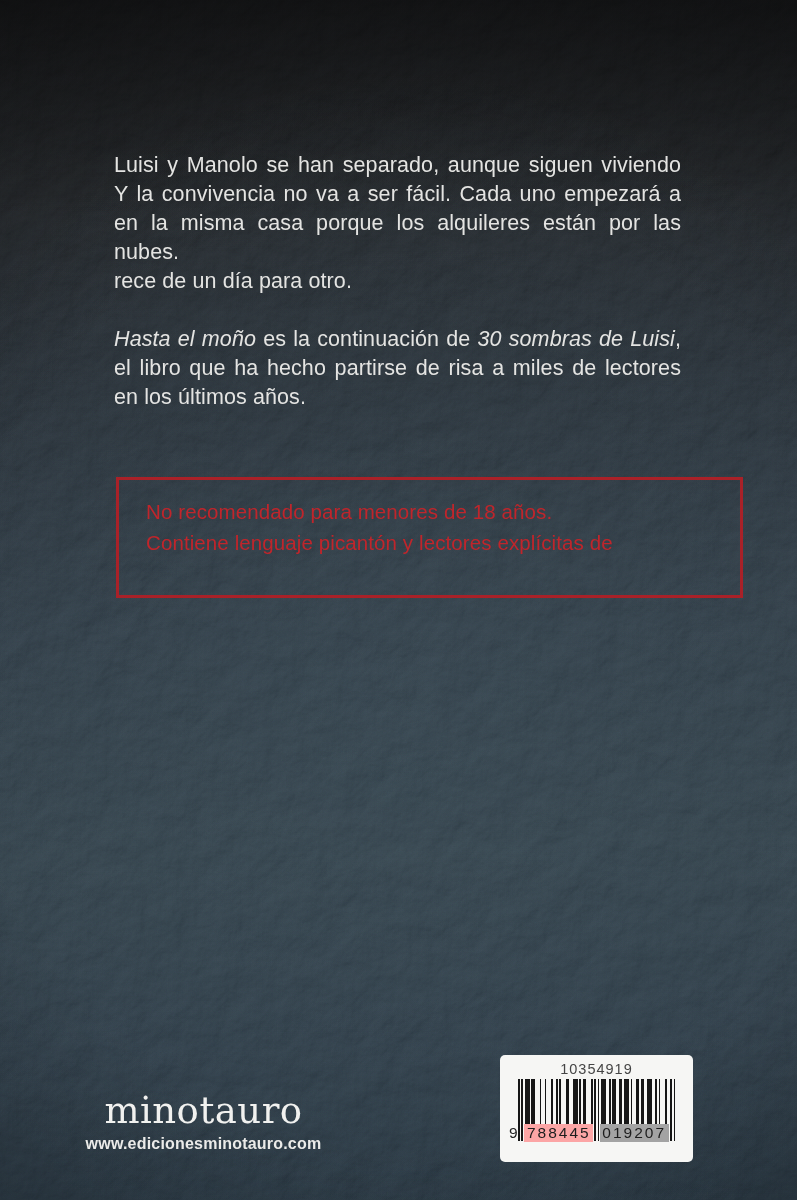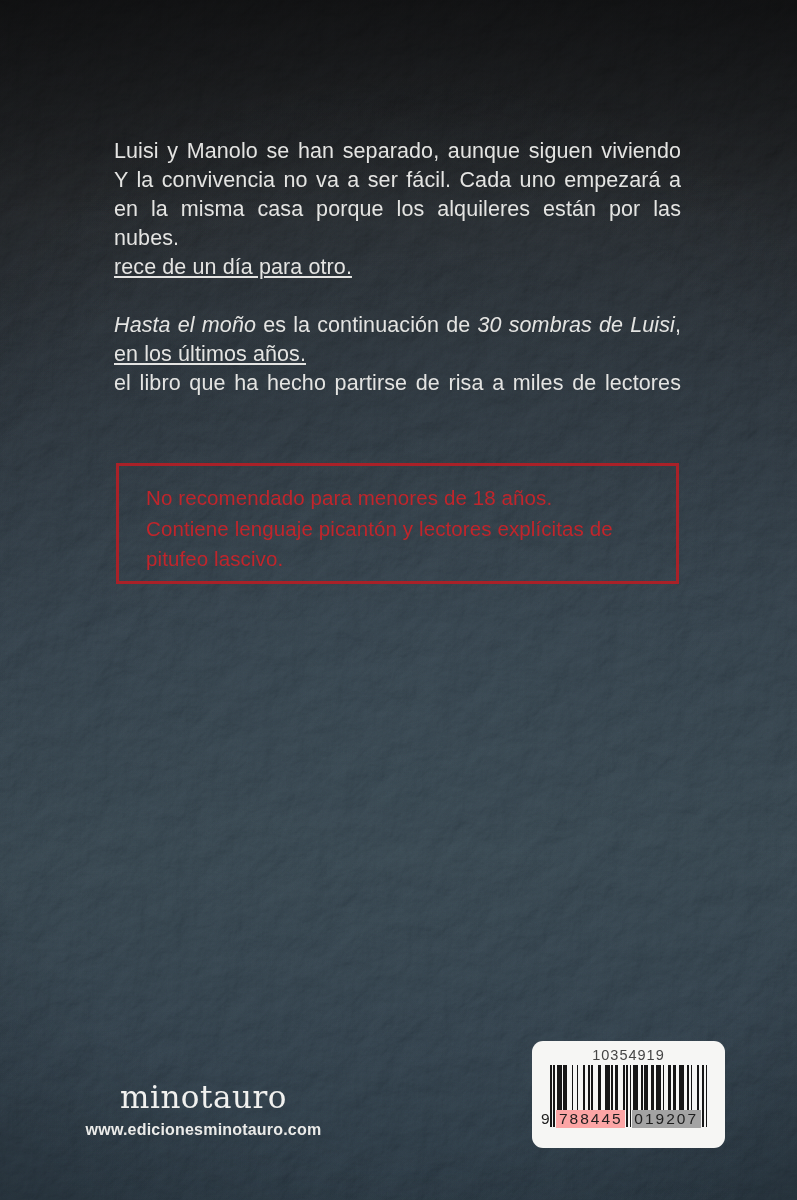--- a/index.html
+++ b/index.html
@@ -15,58 +15,58 @@
         #1b242c 52%, #1d2830 70%, #1a242d 86%, #151e26 100%);
   }
   .texture-svg{position:absolute;inset:0;z-index:1;mix-blend-mode:soft-light;opacity:.55;}
   .grain-svg{position:absolute;inset:0;z-index:1;mix-blend-mode:overlay;opacity:.10;}
   .vignette{
     position:absolute;inset:0;z-index:2;pointer-events:none;
     background:
       linear-gradient(180deg, rgba(3,3,4,0.5) 0%, rgba(0,0,0,0) 18%),
       radial-gradient(125% 88% at 52% 56%, rgba(0,0,0,0) 45%, rgba(0,0,0,0.42) 100%);
   }
-  .content{position:absolute;inset:0;z-index:3;}
+  .content{position:absolute;inset:0;z-index:3;margin-top:14px;}
 
   
   .synopsis,.promo{
     position:absolute;left:114px;width:567px;
     color:#e4e4e2;font-size:21.5px;line-height:29px;letter-spacing:.1px;
   }
   .synopsis{top:137px;}
   .promo{top:311px;}
   .jline{text-align:justify;text-align-last:justify;white-space:normal;}
-  .jline.last{text-align-last:left;text-decoration:underline;}
+  .jline.last{text-align-last:left;}
   .jline i{}
 
   
   .warning-box{
-    position:absolute;left:116px;top:463px;width:563px;height:121px;
+    position:absolute;left:116px;top:463px;width:627px;height:121px;
     box-sizing:border-box;border:3px solid #a92128;
     padding:17px 20px 7px 27px;
   }
   .warning-box .wline{
     color:#c0252b;font-size:20.5px;line-height:30.5px;letter-spacing:.1px;text-align:left;
   }
 
   
   .publisher{position:absolute;left:57px;top:1080px;width:293px;text-align:center;}
   .publisher .logo{
     font-family:"DejaVu Serif","Liberation Serif",serif;
-    font-size:31px;color:#f1f1ef;letter-spacing:.5px;line-height:34px;
+    font-size:37px;color:#f1f1ef;letter-spacing:.5px;line-height:34px;
   }
   .publisher .site{
     margin-top:7px;font-family:"Liberation Sans",sans-serif;font-weight:bold;
     font-size:16px;color:#ebebe9;letter-spacing:.2px;
   }
 
   
   .sticker{
-    position:absolute;left:532px;top:1041px;width:193px;height:107px;
-    box-sizing:border-box;background:#f6f6f4;border-radius:11px;
+    position:absolute;left:500px;top:1041px;width:193px;height:107px;
+    box-sizing:border-box;background:#f6f6f4;border-radius:5px;
     padding:6px 10px 12px;
   }
   .code-top{
     text-align:center;color:#454545;font-size:14.5px;letter-spacing:1px;line-height:17px;
     font-family:"Liberation Sans",sans-serif;
   }
   .bars{position:relative;display:flex;height:62px;margin:1px 8px 0;align-items:flex-start;}
   .bars .m{flex:1 0 0;height:47px;}
   .bars .m.bar{background:#161616;}
   .bars .m.tall{height:62px;}
@@ -104,29 +104,28 @@
 
     <div class="synopsis" id="synopsis">
         <div class="jline">Luisi y Manolo se han separado, aunque siguen viviendo</div>
         <div class="jline">Y la convivencia no va a ser fácil. Cada uno empezará a</div>
         <div class="jline">en la misma casa porque los alquileres están por las nubes.</div>
         <div class="jline last">rece de un día para otro.</div>
       </div>
 
     <div class="promo" id="promo">
         <div class="jline"><i>Hasta el moño</i><span> es la continuación de </span><i>30 sombras de Luisi</i><span>,</span></div>
+        <div class="jline">el libro que ha hecho partirse de risa a miles de lectores</div>
         <div class="jline last">en los últimos años.</div>
-        <div class="jline">el libro que ha hecho partirse de risa a miles de lectores</div>
       </div>
 
     <div class="warning-box">
       <div id="warning">
           <div class="wline">No recomendado para menores de 18 años.</div>
           <div class="wline">Contiene lenguaje picantón y lectores explícitas de</div>
-          <div class="wline">pitufeo lascivo.</div>
         </div>
     </div>
 
     <div class="publisher">
       <div class="logo">minotauro</div>
       <div class="site">www.edicionesminotauro.com</div>
     </div>
 
     <div class="sticker">
       <div class="code-top">10354919</div>

